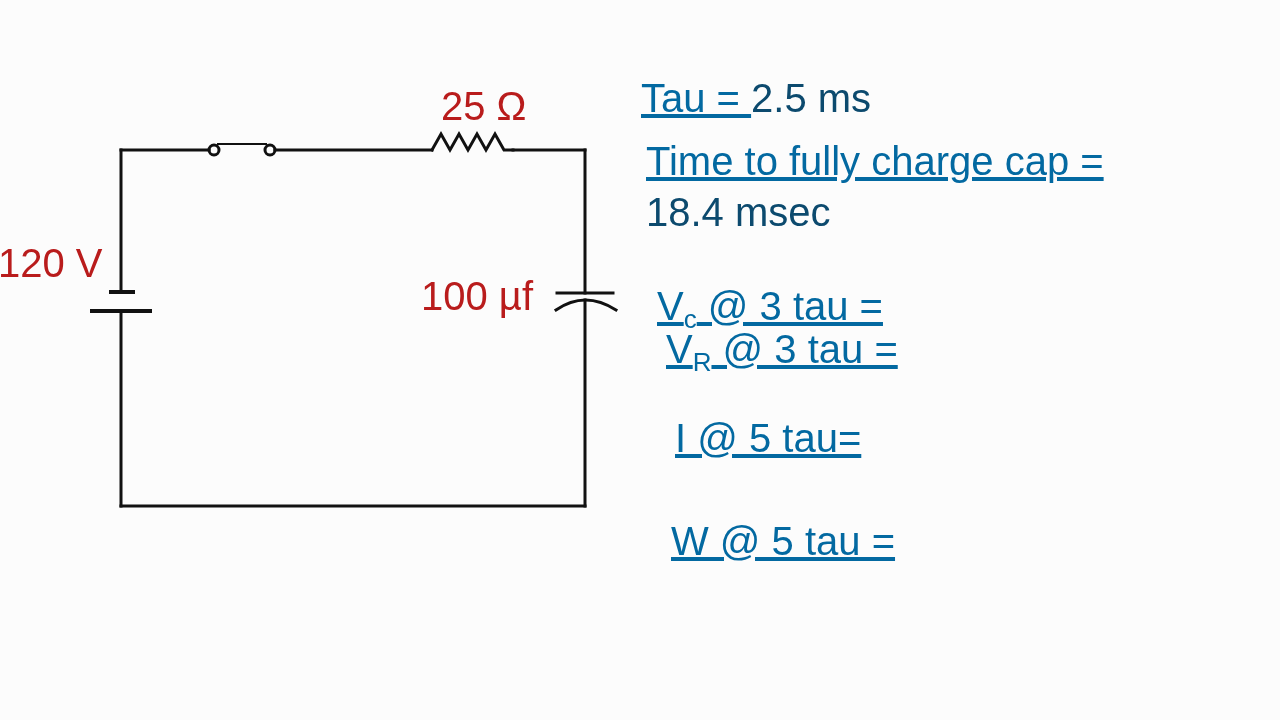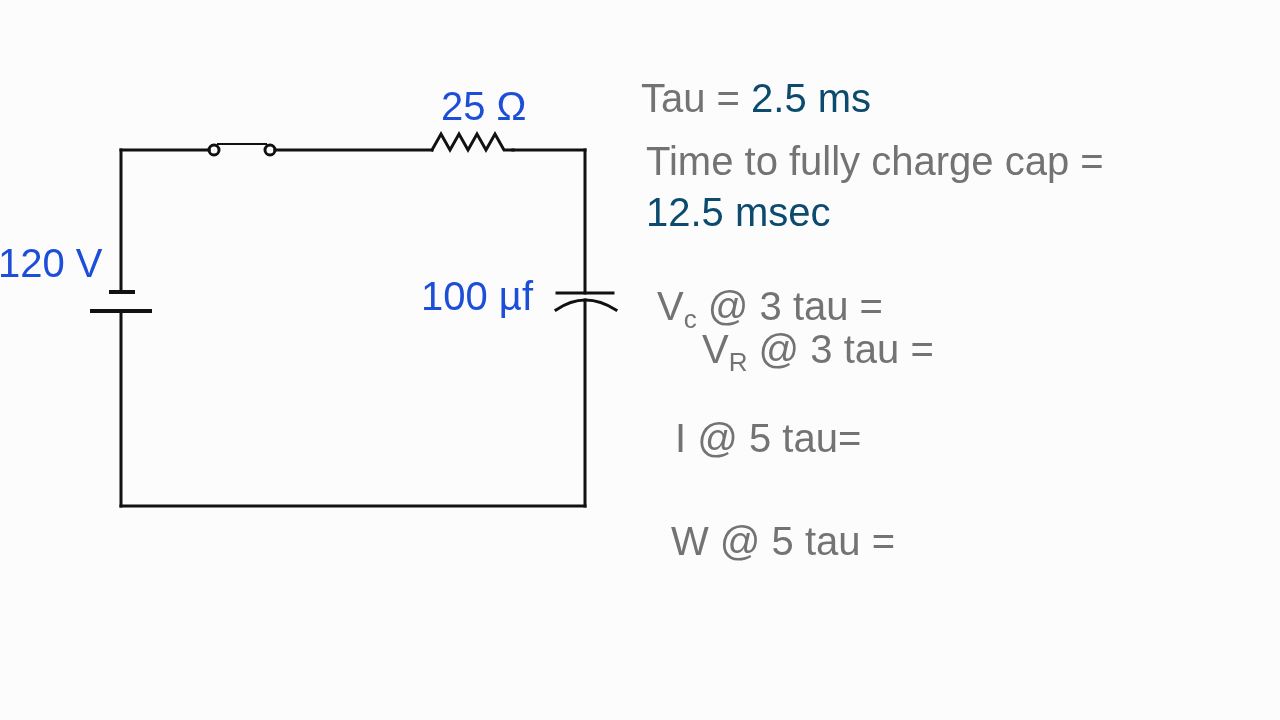--- a/index.html
+++ b/index.html
@@ -1,21 +1,21 @@
 <!DOCTYPE html>
 <html><head>
 <meta charset="utf-8">
 <style>
   html, body { margin:0; padding:0; }
   body { width:1280px; height:720px; background:#fcfcfc; position:relative; overflow:hidden;
          font-family:"Liberation Sans", sans-serif; }
   svg.circuit { position:absolute; left:0; top:0; }
   .lbl { position:absolute; font-size:40px; line-height:1; white-space:nowrap; }
-  .red { color:#1d4ed8; }
-  .blue { color:#737373; }
+  .red { color:#b91c1c; }
+  .blue { color:#0369a1;text-decoration:underline; }
   .green { color:#0c4a6e; }
   sub.s { font-size:26px; vertical-align:baseline; position:relative; top:8px; }
 </style>
 </head>
 <body>
 
 <svg class="circuit" width="1280" height="720" viewBox="0 0 1280 720">
   <g stroke="#111" stroke-width="3" fill="none" stroke-linecap="square">
 
     <line x1="121" y1="150" x2="121" y2="292"></line>
@@ -45,22 +45,22 @@
 </svg>
 
 <div class="lbl red" style="left:-2px; top:243px;">120 V</div>
 <div class="lbl red" style="left:441px; top:86px;">25 Ω</div>
 <div class="lbl red" style="left:421px; top:276px;">100 µf</div>
 
 <div class="lbl" style="left:641px; top:78px;">
   <span class="blue">Tau = </span><span class="green">2.5 ms</span>
 </div>
 <div class="lbl blue" style="left:646px; top:141px;">Time to fully charge cap =</div>
-<div class="lbl green" style="left:646px; top:192px;">12.5 msec</div>
+<div class="lbl green" style="left:646px; top:192px;">18.4 msec</div>
 
 <div class="lbl blue" style="left:657px; top:243px;margin-top:43px;">
   <span>V</span><sub class="s">c</sub><span> @ 3 tau =</span>
 </div>
-<div class="lbl blue" style="left:666px; top:329px;margin-left:36px;">
+<div class="lbl blue" style="left:666px; top:329px;">
   <span>V</span><sub class="s">R</sub><span> @ 3 tau =</span>
 </div>
 <div class="lbl blue" style="left:675px; top:418px;">I @ 5 tau=</div>
 <div class="lbl blue" style="left:671px; top:521px;">W @ 5 tau =</div>
 
 </body></html>

